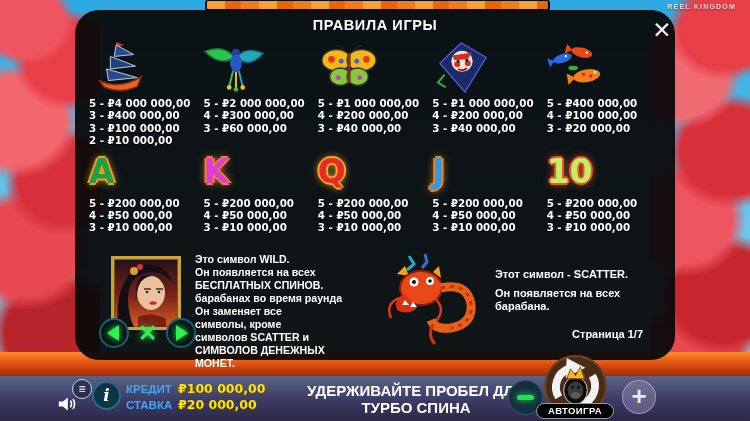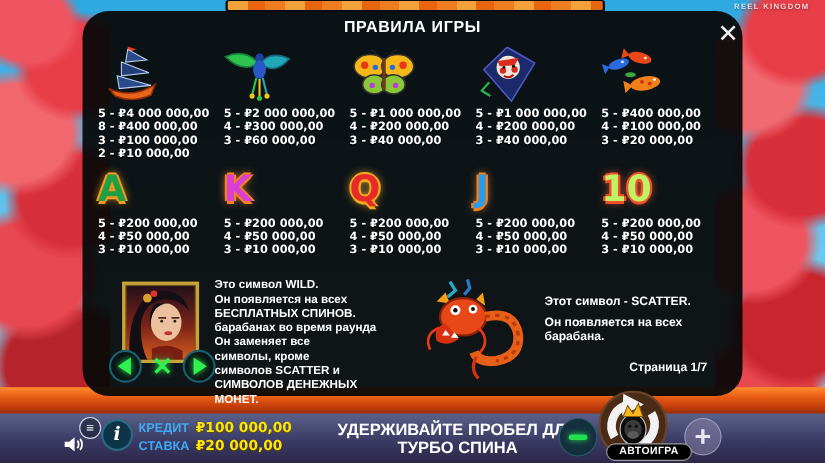--- a/index.html
+++ b/index.html
@@ -86,21 +86,21 @@
     text-shadow:0 1px 1px #5a4a00;}
   .turbo{position:absolute;left:240px;top:6px;width:270px;text-align:center;color:#fff;
     font-size:15px;font-weight:bold;margin-left:41px;}
   .minus-btn{position:absolute;left:508px;top:4px;width:35px;height:35px;border-radius:50%;cursor:pointer;
     background:#14303e;border:1px solid #2a5a6a;display:flex;align-items:center;justify-content:center;}
   .minus-btn .bar-h{width:17px;height:5px;border-radius:3px;background:#22e04e;box-shadow:0 0 6px #22e04e;}
   .plus-btn{position:absolute;left:622px;top:4px;width:34px;height:34px;border-radius:50%;cursor:pointer;
     background:rgba(135,128,165,.55);border:1px solid rgba(210,210,230,.5);color:#e8e8f2;
     font-size:26px;line-height:30px;text-align:center;font-weight:bold;}
   .spin-btn{position:absolute;left:544px;top:355px;width:63px;height:63px;z-index:30;cursor:pointer;}
-  .auto-pill{position:absolute;left:551px;top:403px;z-index:31;width:78px;height:16px;border-radius:9px;
+  .auto-pill{position:absolute;left:536px;top:403px;z-index:31;width:78px;height:16px;border-radius:9px;
     background:#000;border:1px solid #9a9a9a;color:#fff;font-size:9.5px;font-weight:bold;
     text-align:center;line-height:14px;letter-spacing:.4px;cursor:pointer;}
 </style>
 </head>
 <body>
 
 <div id="stage">
 
   <div class="flowers left"></div>
   <div class="flowers right"></div>
@@ -117,21 +117,21 @@
           <svg width="62" height="52" viewBox="0 0 64 54">
             <polygon points="28,0 36,3 28,6" fill="#e83818"></polygon>
             <polygon points="28,3 46,13 26,15" fill="#2a4a8a" stroke="#bcd0f0" stroke-width="1"></polygon>
             <polygon points="22,15 48,25 22,28" fill="#223f7a" stroke="#bcd0f0" stroke-width="1"></polygon>
             <polygon points="18,28 50,37 20,40" fill="#2a4a8a" stroke="#bcd0f0" stroke-width="1"></polygon>
             <path d="M10,40 Q32,50 54,36 L50,46 Q32,54 16,47 Z" fill="#e8641a" stroke="#8a2a08" stroke-width="1.5"></path>
           </svg>
         </div>
         <div class="pays">
           <div class="pay">5 - ₽4 000 000,00</div>
-          <div class="pay">8 - ₽400 000,00</div>
+          <div class="pay">3 - ₽400 000,00</div>
           <div class="pay">3 - ₽100 000,00</div>
           <div class="pay">2 - ₽10 000,00</div>
         </div>
       </div>
       <div class="col">
         <div class="symwrap">
           <svg width="62" height="50" viewBox="0 0 64 50">
             <path d="M2,8 Q20,0 33,14 Q18,24 2,8 Z" fill="#2ec24e" stroke="#14803a" stroke-width="1.5"></path>
             <path d="M62,10 Q44,2 35,14 Q48,26 62,10 Z" fill="#22a8b8" stroke="#126a7a" stroke-width="1.5"></path>
             <circle cx="34" cy="9" r="4" fill="#2040a0"></circle>

